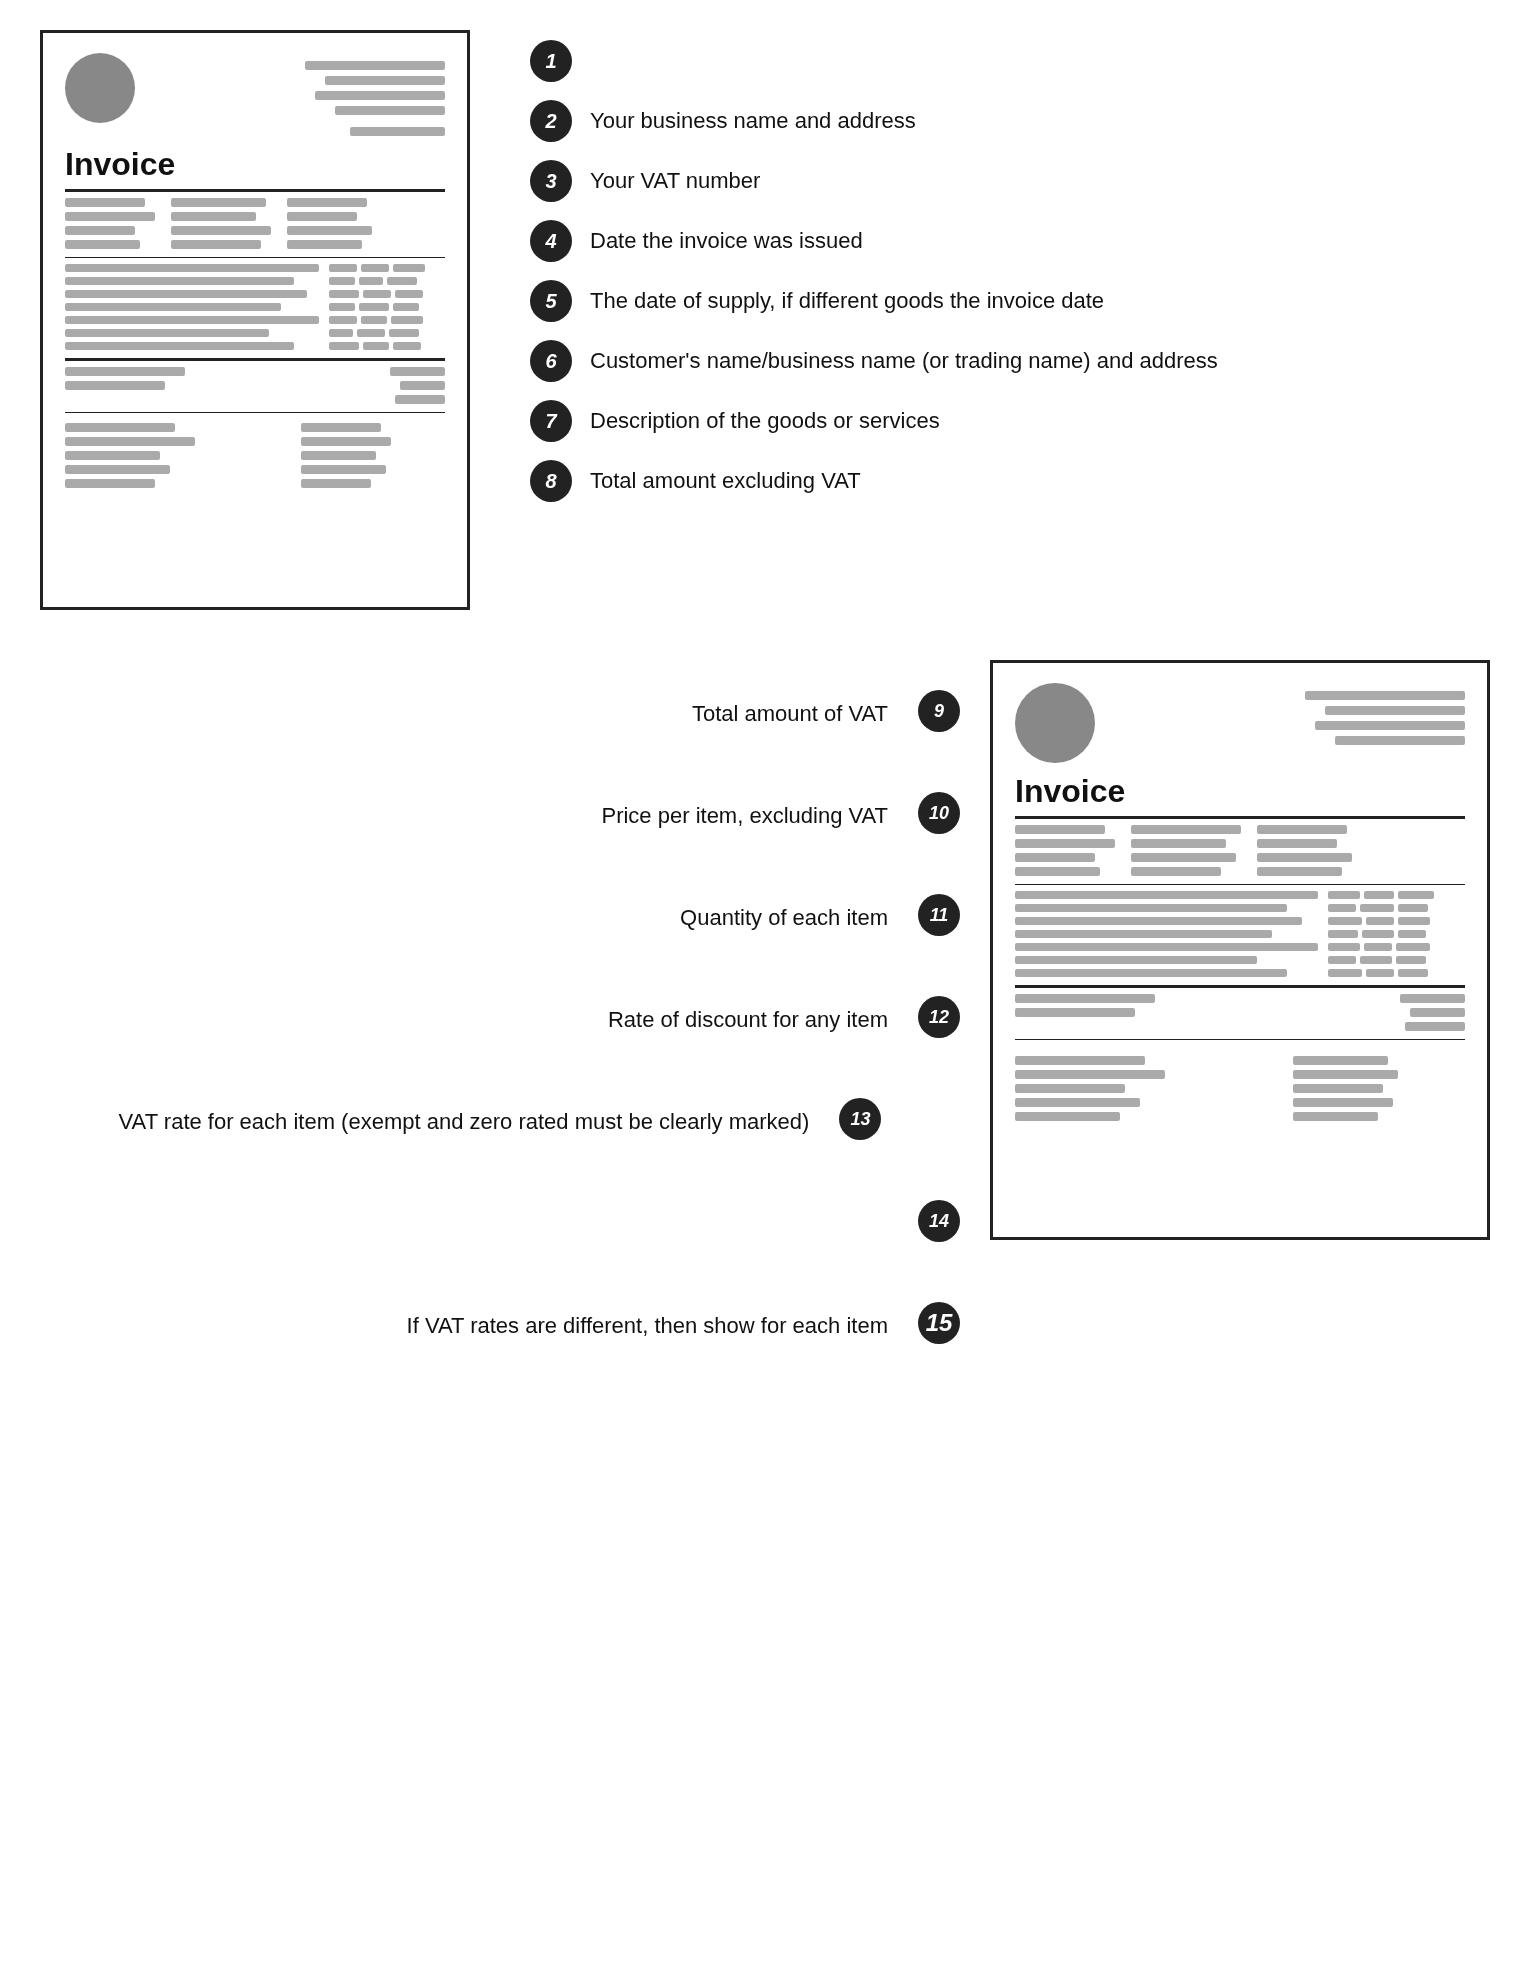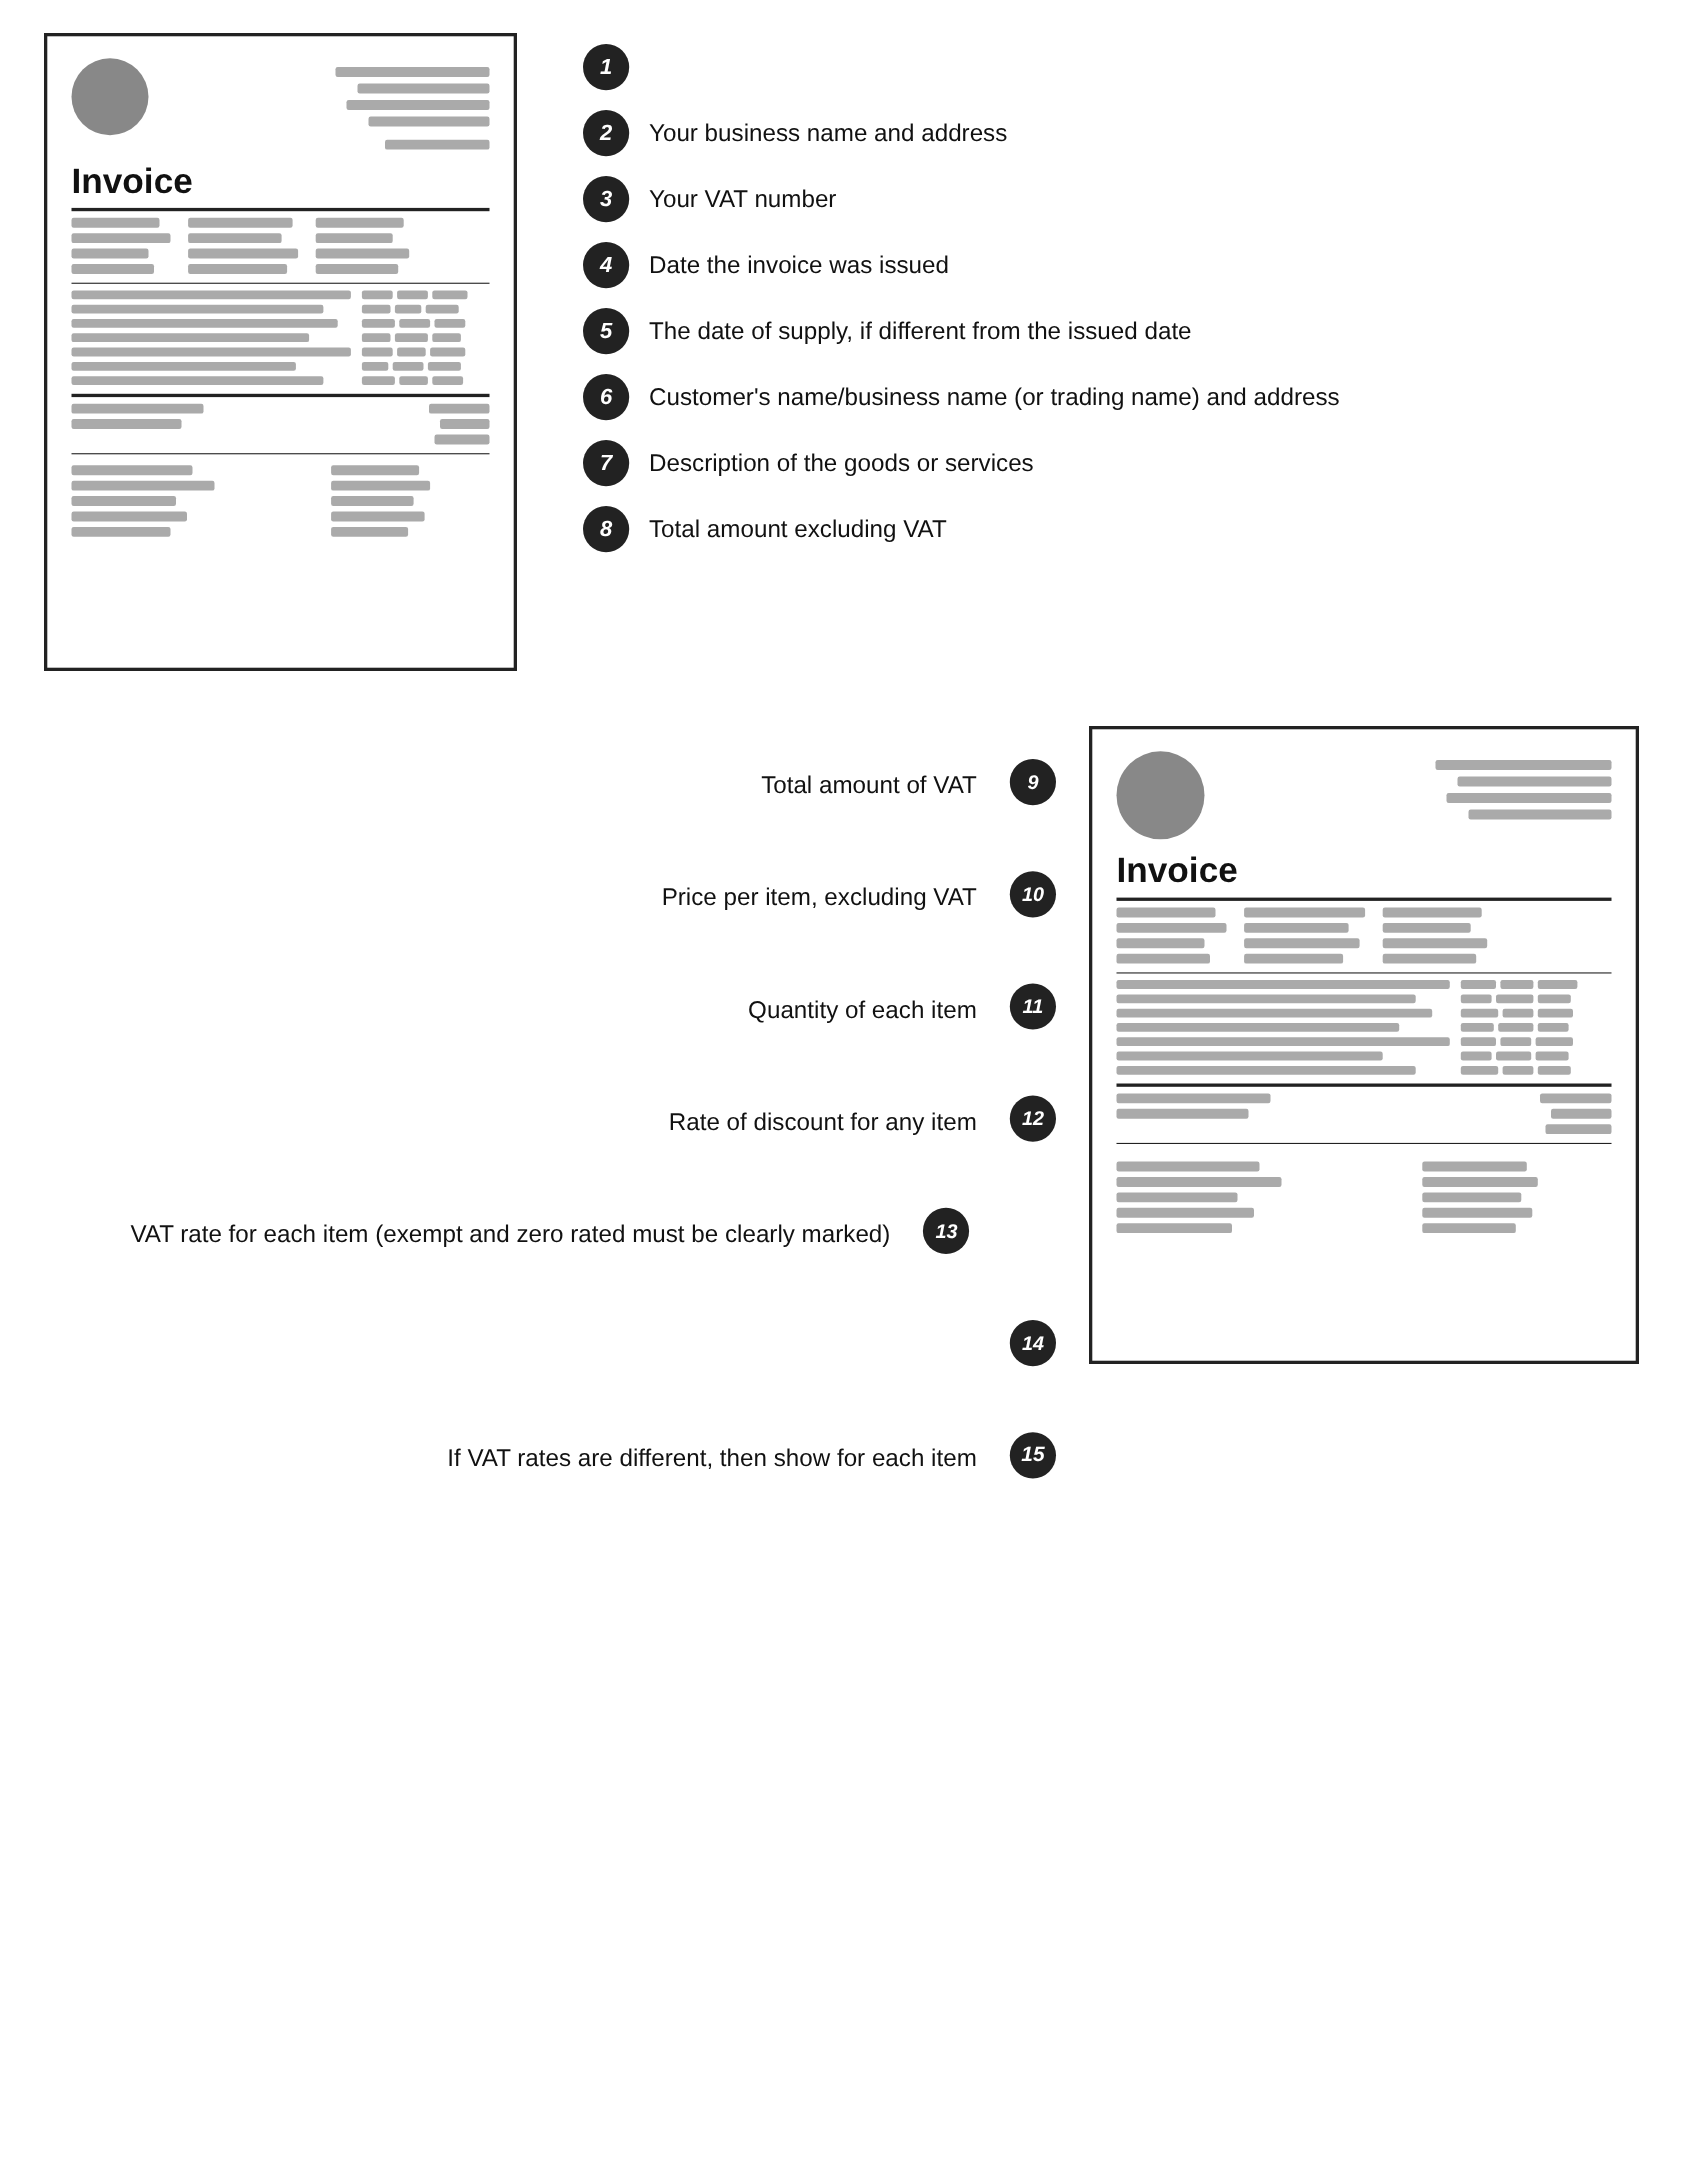--- a/index.html
+++ b/index.html
@@ -317,21 +317,21 @@
       <div class="numbered-item">
         <div class="number-badge">
             <em>4</em>
           </div>
         <div class="numbered-item-text">Date the invoice was issued</div>
       </div>
       <div class="numbered-item">
         <div class="number-badge">
             <em>5</em>
           </div>
-        <div class="numbered-item-text">The date of supply, if different from the issued date</div>
+        <div class="numbered-item-text">The date of supply, if different goods the invoice date</div>
       </div>
       <div class="numbered-item">
         <div class="number-badge">
             <em>6</em>
           </div>
         <div class="numbered-item-text">Customer's name/business name (or trading name) and address</div>
       </div>
       <div class="numbered-item">
         <div class="number-badge">
             <em>7</em>
@@ -388,21 +388,21 @@
       </div>
 
       <div style="display:flex; flex-direction:row; align-items:center; justify-content:flex-end; gap:30px; padding:30px 20px 30px 0;">
         <div class="number-badge" style="font-size:18px;">
             <em>14</em>
           </div>
       </div>
 
       <div style="display:flex; flex-direction:row; align-items:center; justify-content:flex-end; gap:30px; padding:30px 20px 30px 0;">
         <div class="numbered-item-text" style="text-align:right;">If VAT rates are different, then show for each item</div>
-        <div class="number-badge" style="font-size:19px;">
+        <div class="number-badge" style="font-size:24px;">
             <em>15</em>
           </div>
       </div>
 
     </div>
 
     <div class="invoice-mock" style="width:500px; margin-left:10px; margin-top:10px;">
 
       <div class="invoice-mock-header">
         <div class="invoice-logo-circle" style="width:80px; height:80px;"></div>

